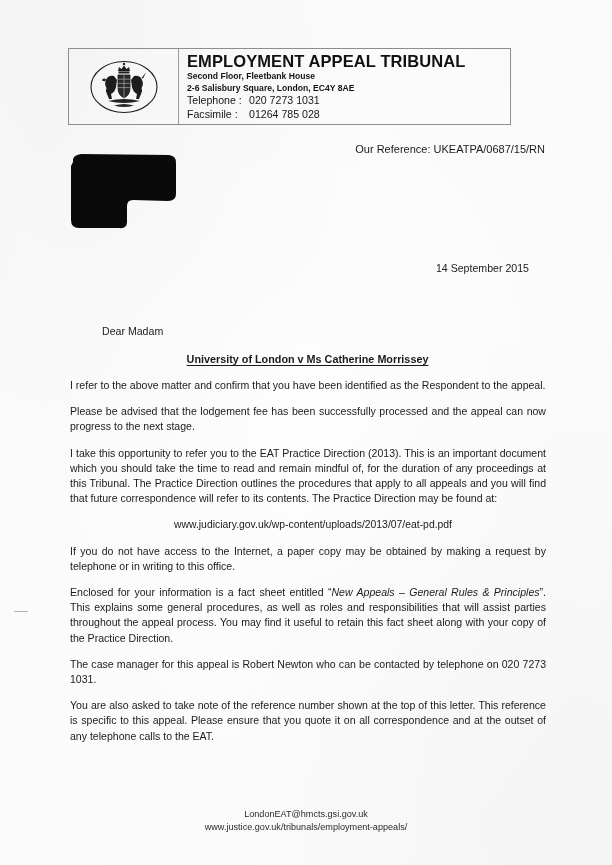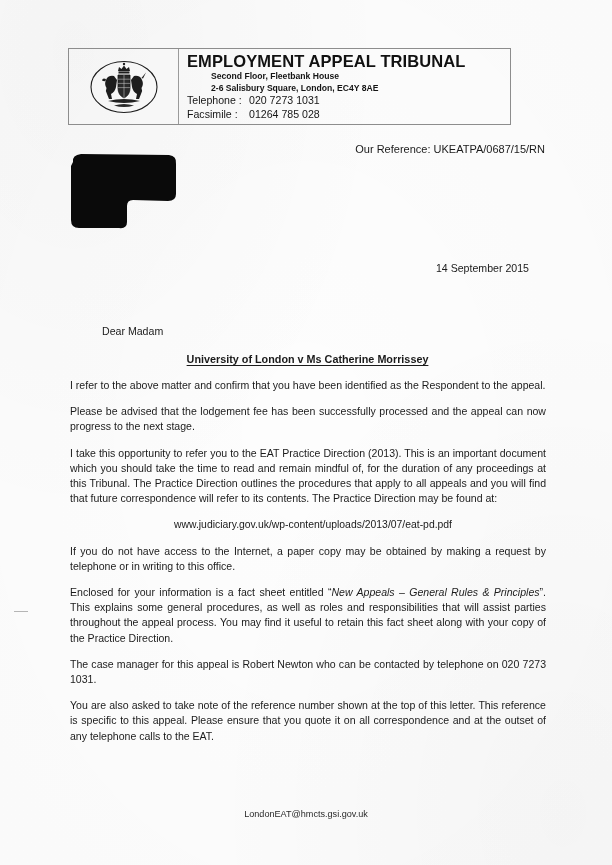--- a/index.html
+++ b/index.html
@@ -58,21 +58,20 @@
     letter-spacing: 0.1px;
     line-height: 1.12;
     margin: 0 0 1px 0;
     color: #111;
   }
   .addr-line {
     font-size: 8.6px;
     font-weight: bold;
     line-height: 1.32;
     color: #141414;
-    margin-left: 24px;
   }
   .contact-line {
     font-size: 10.6px;
     font-weight: normal;
     line-height: 1.26;
     color: #161616;
   }
   .contact-line .lbl {
     display: inline-block;
     width: 62px;
@@ -253,15 +252,16 @@
 
     <p class="para last-line-natural">The case manager for this appeal is Robert Newton who can be contacted by telephone on 020 7273 1031.</p>
 
     <p class="para last-line-natural">You are also asked to take note of the reference number shown at the top of this letter. This reference is specific to this appeal. Please ensure that you quote it on all correspondence and at the outset of any telephone calls to the EAT.</p>
   </div>
 
   <div class="edge-dash"></div>
 
   <div class="footer">
     <div>LondonEAT@hmcts.gsi.gov.uk</div>
+    <div>www.justice.gov.uk/tribunals/employment-appeals/</div>
   </div>
 
 </div>
 
 </body></html>

